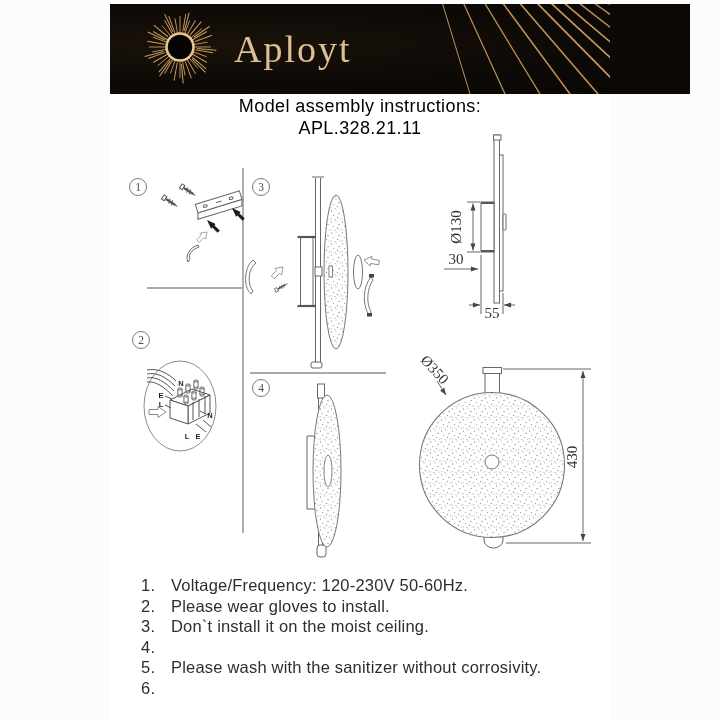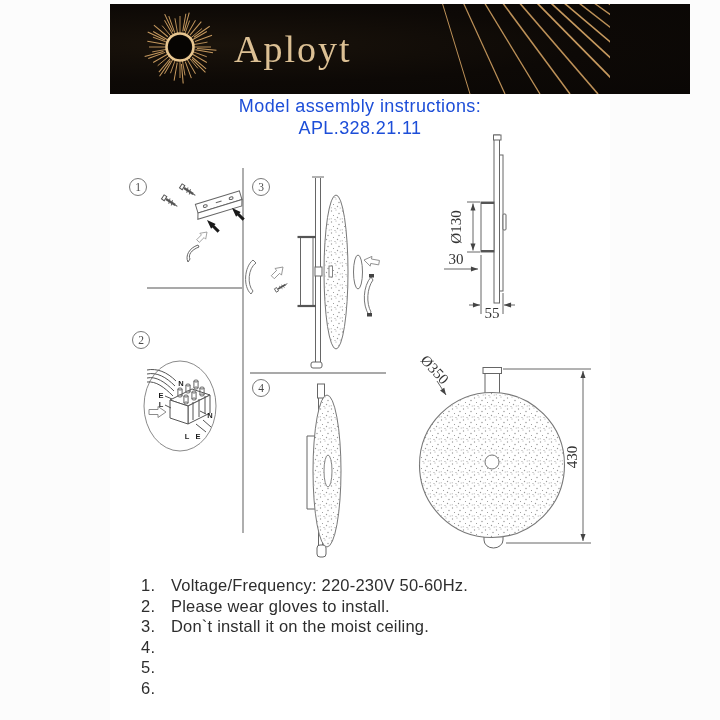--- a/index.html
+++ b/index.html
@@ -7,21 +7,21 @@
          font-family:"Liberation Sans",sans-serif;color:#2d2d2d;}
   .page{position:absolute;left:110px;top:0;width:500px;height:720px;background:#fff;}
   .banner{position:absolute;left:110px;top:4px;width:580px;height:90px;
           background:radial-gradient(ellipse at 18% 45%, #1a130b 0%, #0d0906 55%, #0a0705 100%);
           overflow:hidden;}
   .banner svg{position:absolute;left:0;top:0;}
   .brand{position:absolute;left:124px;top:0;height:90px;display:flex;align-items:center;
          font-family:"Liberation Serif","DejaVu Serif",serif;font-size:38px;font-weight:400;
          letter-spacing:2px;color:#dcc094;}
   .heading{position:absolute;left:110px;top:95px;width:500px;text-align:center;
-           font-size:18px;line-height:22px;letter-spacing:.4px;color:#1d4ed8;}
+           font-size:18px;line-height:22px;letter-spacing:.4px;color:#000000;}
   .diagram{position:absolute;left:0;top:0;width:720px;height:720px;}
   .instructions{position:absolute;left:141px;top:575px;width:460px;font-size:16.5px;
                 line-height:20.5px;color:#2e2e2e;letter-spacing:.2px;}
   .instructions .row{display:flex;}
   .instructions .num{width:30px;flex:0 0 30px;}
   svg text.dim{font-family:"Liberation Serif","DejaVu Serif",serif;font-size:15px;fill:#333;}
   svg text.circnum{font-family:"Liberation Serif","DejaVu Serif",serif;font-size:11.5px;fill:#4a4a4a;}
   svg text.wlab{font-family:"Liberation Sans",sans-serif;font-size:7.5px;font-weight:bold;fill:#1c1c1c;}
 </style>
 </head>
@@ -297,33 +297,34 @@
         <line x1="437" y1="381" x2="446" y2="395" marker-end="url(#dar)"></line>
       </g>
       <text class="dim" transform="translate(431,373) rotate(47)" text-anchor="middle">Ø350</text>
       <text class="dim" transform="translate(577,457) rotate(-90)" text-anchor="middle">430</text>
     </g>
   </svg>
 
   <div class="instructions">
     <div class="row">
       <span class="num">1.</span>
-      <span>Voltage/Frequency: 220-230V 50-60Hz.</span>
+      <span>Voltage/Frequency: 120-230V 50-60Hz.</span>
     </div>
     <div class="row">
       <span class="num">2.</span>
       <span>Please wear gloves to install.</span>
     </div>
     <div class="row">
       <span class="num">3.</span>
       <span>Don`t install it on the moist ceiling.</span>
     </div>
     <div class="row">
       <span class="num">4.</span>
     </div>
     <div class="row">
       <span class="num">5.</span>
+      <span>Please wash with the sanitizer without corrosivity.</span>
     </div>
     <div class="row">
       <span class="num">6.</span>
     </div>
   </div>
 </div>
 
 </body></html>

